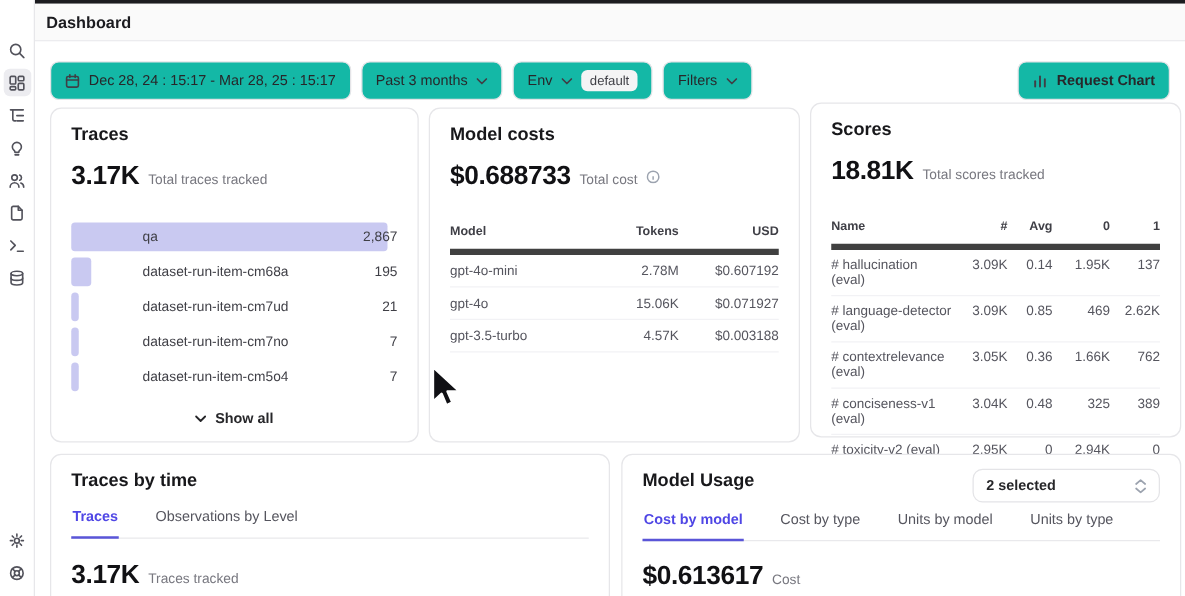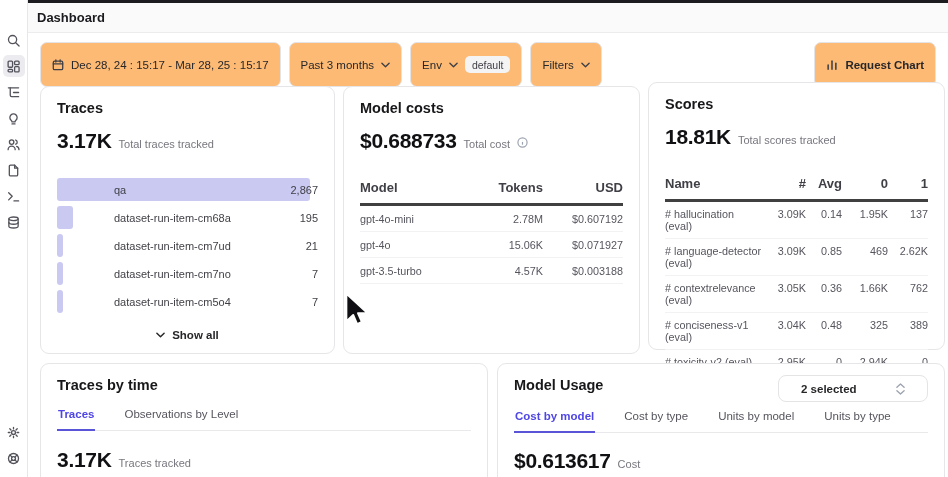--- a/index.html
+++ b/index.html
@@ -27,22 +27,22 @@
   
   .header {
     position:absolute; left:28px; top:3px; right:0; height:30px; background:#fafafa;
     border-bottom:1px solid #ececef; display:flex; align-items:center; padding-left:9px;
   }
   .header-title { font-size:13px; font-weight:700; color:#1b1b1f; }
 
   
   .filterbar { position:absolute; left:40px; top:51px; right:12px; height:27px; display:flex; align-items:center; gap:8px; }
   .fbtn {
-    height:45px; display:inline-flex; align-items:center; gap:7px; padding:0 11px;
-    border:1px solid #e4e4e7; border-radius:7px; background:#fdba74; font-size:11.5px;
+    height:31px; display:inline-flex; align-items:center; gap:7px; padding:0 11px;
+    border:1px solid #e4e4e7; border-radius:7px; background:#14b8a6; font-size:11.5px;
     font-weight:500; color:#27272a; cursor:pointer; white-space:nowrap;
   }
   .fbtn svg { stroke:#3f3f46; fill:none; stroke-width:1.5; stroke-linecap:round; stroke-linejoin:round; }
   .badge { background:#f4f4f5; border-radius:5px; padding:2.5px 7px; font-size:10.5px; color:#3f3f46; font-weight:500; }
   .spacer { flex:1; }
   .fbtn.request { font-weight:600; }
 
   
   .card { position:absolute; background:#fff; border:1px solid #e6e6e9; border-radius:9px; padding:13px 16px; }
   #card-traces       { left:40px;  top:86px;  width:295px; height:268px; }
@@ -63,42 +63,42 @@
   .bar-fill { position:absolute; left:0; top:0; height:100%; background:#c9c9f1; border-radius:3px; min-width:6px; }
   .bar-label { position:relative; font-size:11px; color:#3f3f46; padding-left:9px; flex:1; }
   .bar-value { position:relative; font-size:11px; color:#3f3f46; }
 
   .show-all { display:flex; align-items:center; gap:7px; font-size:11.5px; font-weight:600; color:#27272a; margin-top:16px; cursor:pointer; }
   .show-all.center { justify-content:center; }
   .show-all svg { stroke:#27272a; fill:none; stroke-width:1.6; stroke-linecap:round; stroke-linejoin:round; }
 
   
   .tbl { margin-top:23px; }
-  .tbl-head { display:flex; font-size:13px; font-weight:700; color:#3f3f46; padding:4px 0 8px; border-bottom:3px solid #404040; }
+  .tbl-head { display:flex; font-size:10px; font-weight:700; color:#3f3f46; padding:4px 0 8px; border-bottom:5px solid #404040; }
   .tbl-row { display:flex; font-size:10.8px; color:#55555e; padding:6.5px 0; border-bottom:1px solid #f2f2f5; }
   .c-model { flex:1; text-align:left; }
   .c-tokens { width:66px; text-align:right; }
   .c-usd { width:80px; text-align:right; }
   .c-name { flex:1; text-align:left; }
   .c-n1 { width:42px; text-align:right; }
   .c-n2 { width:36px; text-align:right; }
   .c-n3 { width:46px; text-align:right; }
   .c-n4 { width:40px; text-align:right; }
   #card-scores .tbl-row { padding:6px 0; }
   #card-scores .show-all { margin-top:9px; }
 
   
   .tabs { display:flex; gap:28px; border-bottom:1px solid #e9e9ec; margin-top:15px; }
   .tab { font-size:11.5px; font-weight:500; color:#55555e; padding:0 1px 9px; cursor:pointer; }
   .tab.active { color:#4f46e5; font-weight:600; border-bottom:2px solid #5a55d8; margin-bottom:-1px; }
 
   .mu-head { display:flex; align-items:flex-start; justify-content:space-between; }
   .select {
     display:flex; align-items:center; justify-content:space-between; width:150px; height:27px;
-    border:1px solid #e4e4e7; border-radius:8px; padding:0 22px; font-size:11.5px; font-weight:600;
+    border:1px solid #e4e4e7; border-radius:8px; padding:0 10px; font-size:11.5px; font-weight:600;
     color:#27272a; margin-top:-2px; cursor:pointer;
   }
   .select svg { stroke:#9ca3af; fill:none; stroke-width:1.5; stroke-linecap:round; stroke-linejoin:round; }
 
   
   .cursor { position:absolute; left:344px; top:291px; z-index:50; pointer-events:none; }
 </style>
 </head>
 <body>
 

